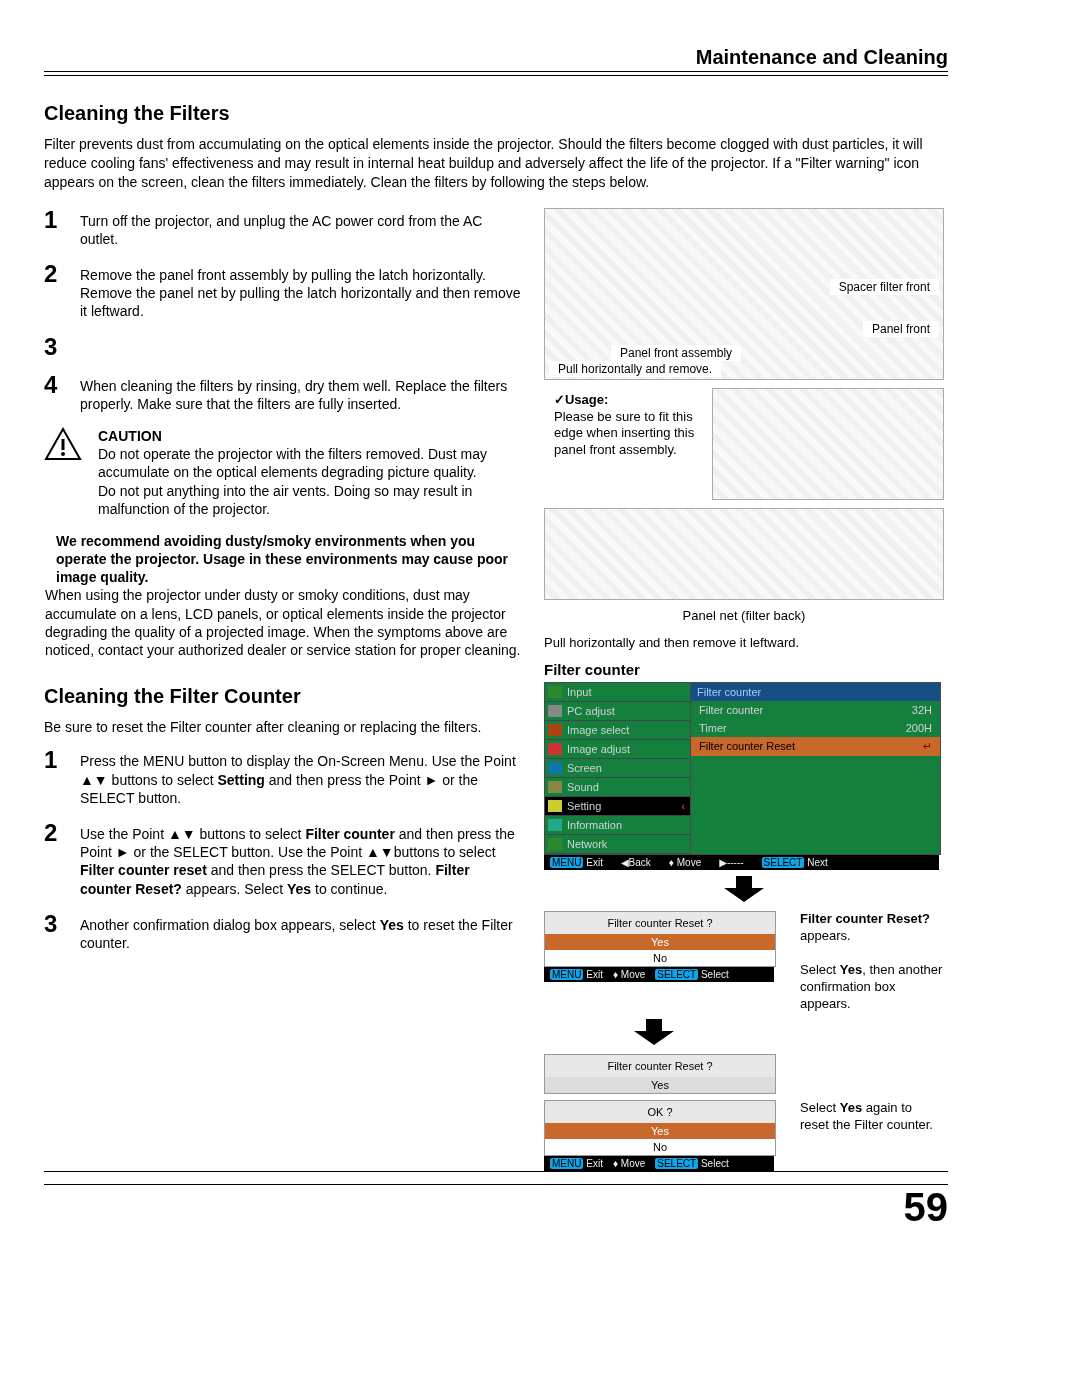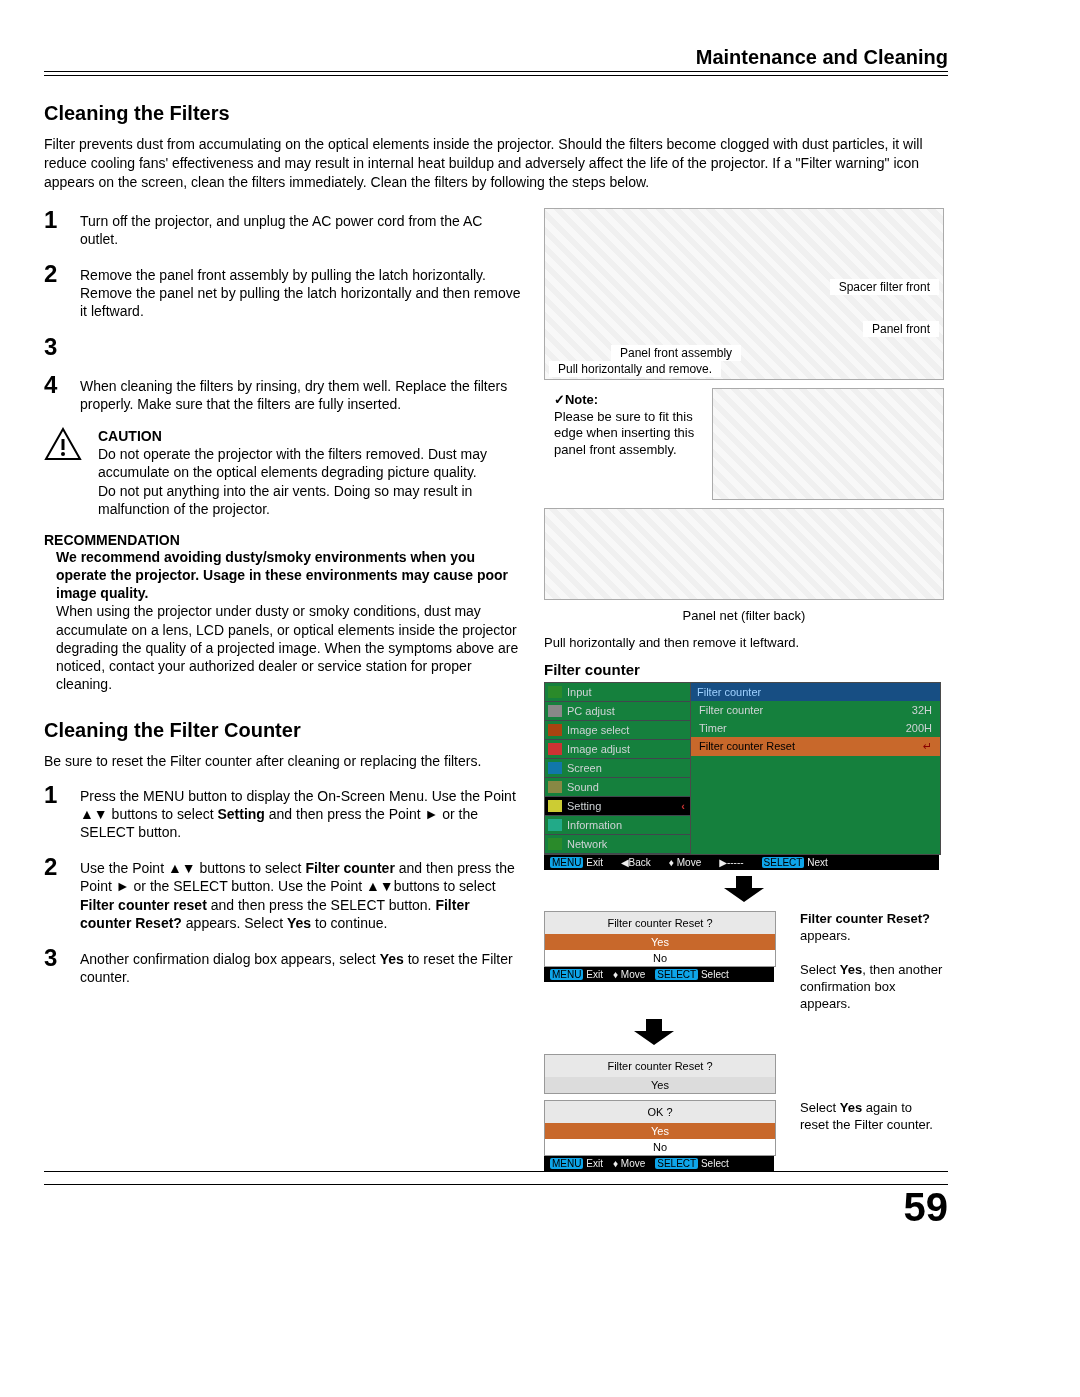--- a/index.html
+++ b/index.html
@@ -61,21 +61,21 @@
     display: flex;
     gap: 16px;
     margin: 8px 0 14px 0;
   }
   .caution svg { flex-shrink: 0; }
   .caution .body { font-size: 14px; line-height: 1.3; }
   .caution .body .hdr { font-weight: bold; }
 
   .reco .hdr { font-weight: bold; }
   .reco .bold { font-weight: bold; display: block; margin-left: 12px; line-height:1.3;}
-  .reco .txt { margin-left: 12px; line-height:1.3;}
+  .reco .txt { margin-left: 1px; line-height:1.3;}
 
   .h2b { margin-top: 26px; }
   .lead { font-size: 14px; line-height:1.3; margin-bottom:12px;}
 
   
   .diagram {
     border: 1px solid #aaa;
     height: 170px;
     position: relative;
     margin-bottom: 8px;
@@ -190,21 +190,20 @@
         <circle cx="19" cy="27" r="2" fill="#000"></circle>
       </svg>
       <div class="body">
         <span class="hdr">CAUTION</span><br>
         <span>Do not operate the projector with the filters removed. Dust may accumulate on the optical elements degrading picture quality.</span><br>
         <span>Do not put anything into the air vents. Doing so may result in malfunction of the projector.</span>
       </div>
     </div>
 
     <div class="reco">
-      <div class="hdr">RECOMMENDATION</div>
       <span class="bold">We recommend avoiding dusty/smoky environments when you operate the projector. Usage in these environments may cause poor image quality.</span>
       <div class="txt">When using the projector under dusty or smoky conditions, dust may accumulate on a lens, LCD panels, or optical elements inside the projector degrading the quality of a projected image. When the symptoms above are noticed, contact your authorized dealer or service station for proper cleaning.</div>
     </div>
 
     <h2 class="h2b">Cleaning the Filter Counter</h2>
     <div class="lead">Be sure to reset the Filter counter after cleaning or replacing the filters.</div>
 
     <div class="step">
       <div class="num">1</div>
       <div class="body">
@@ -230,21 +229,21 @@
 
     <div class="diagram">
       <div class="lbl" style="right:4px; top:70px;">Spacer filter front</div>
       <div class="lbl" style="right:4px; top:112px;">Panel front</div>
       <div class="lbl" style="left:22px; bottom:18px;margin-left:44px;">Panel front assembly</div>
       <div class="lbl" style="left:4px; bottom:2px;">Pull horizontally and remove.</div>
     </div>
 
     <div style="display:flex; gap:8px;">
       <div class="noteblk" style="width:150px;">
-        <b>✓Note:</b><br>
+        <b>✓Usage:</b><br>
         <span>Please be sure to fit this edge when inserting this panel front assembly.</span>
       </div>
       <div class="diagram" style="height:110px; flex:1;"></div>
     </div>
 
     <div class="diagram" style="height:90px;"></div>
     <div class="subcap" style="text-align:center;">Panel net (filter back)</div>
     <div class="subcap">Pull horizontally and then remove it leftward.</div>
 
     <div class="fc-title">Filter counter</div>

